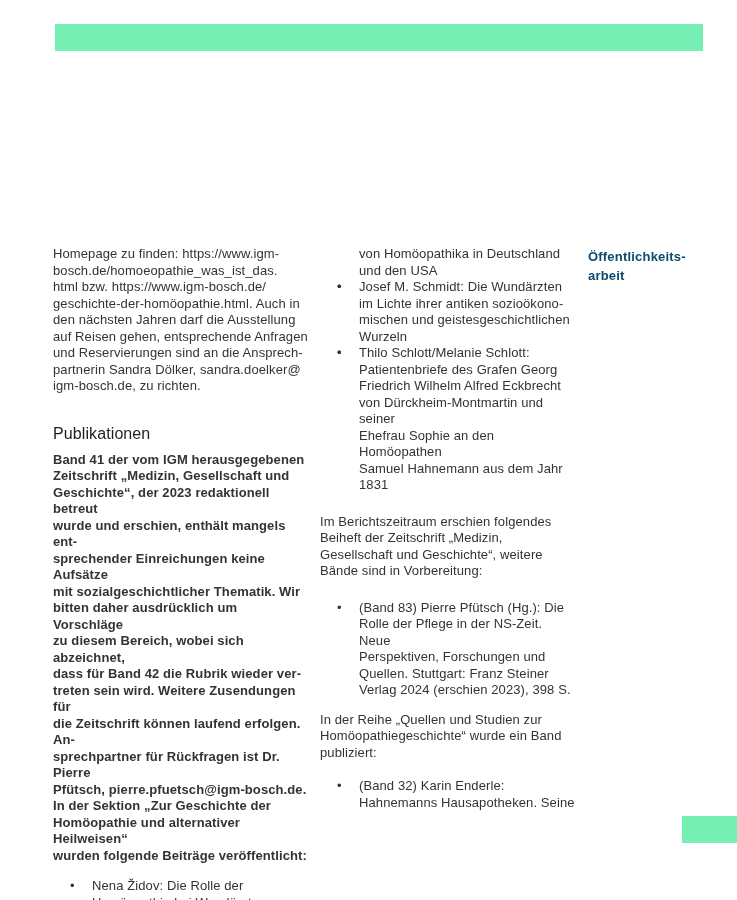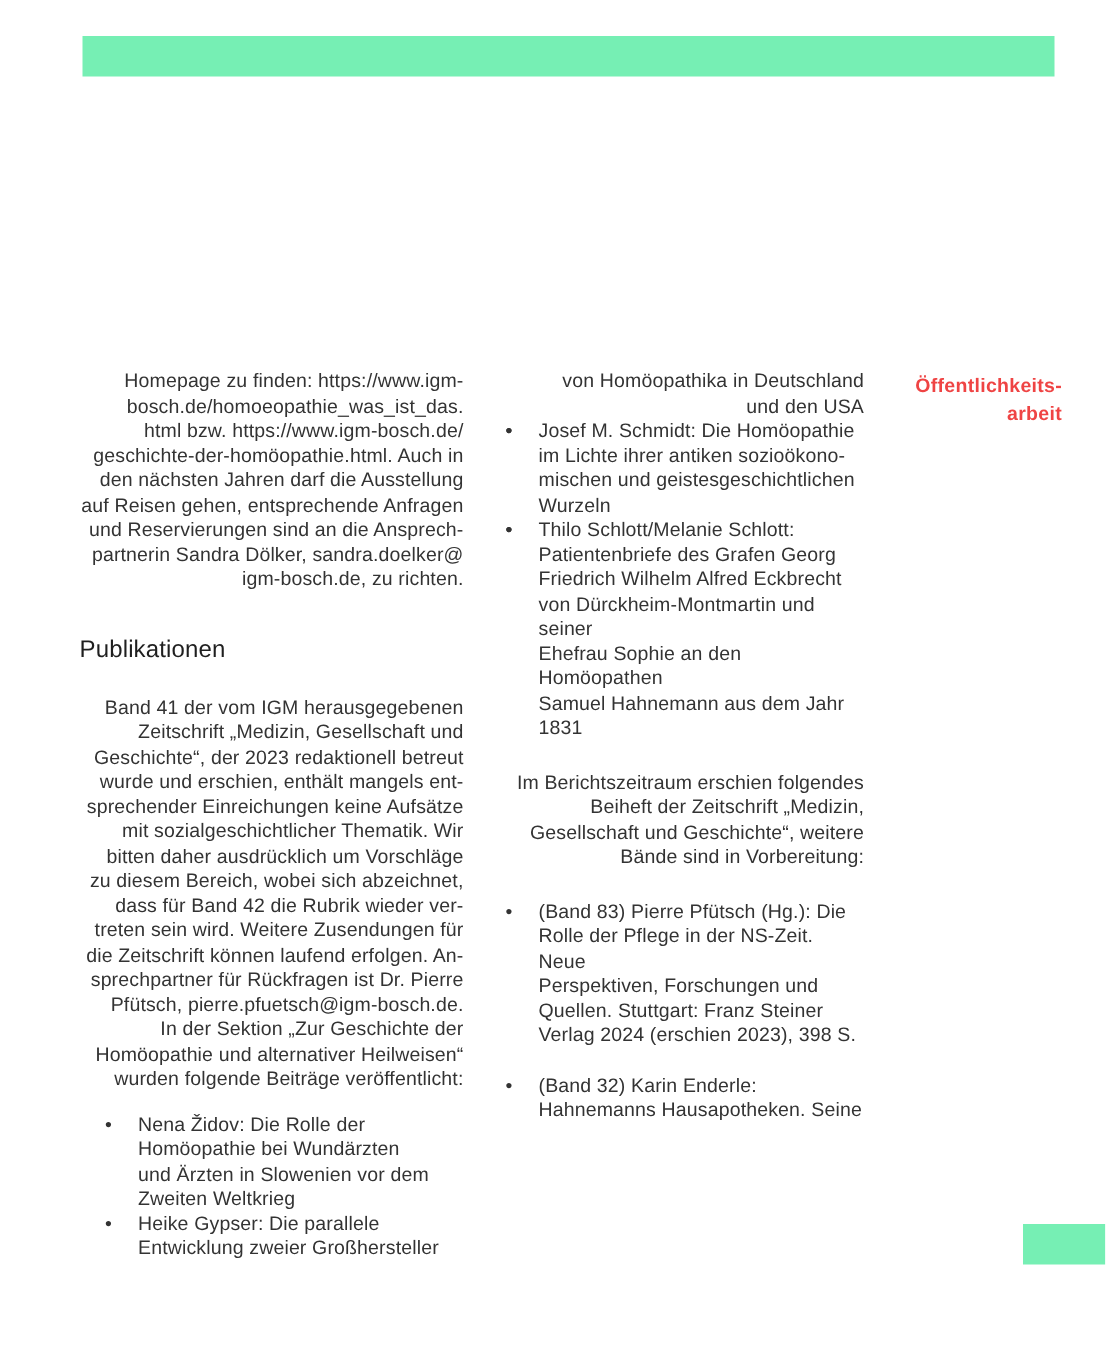--- a/index.html
+++ b/index.html
@@ -21,30 +21,30 @@
   .col {
     position: absolute;
     top: 246px;
     width: 256px;
     font-size: 13px;
     line-height: 16.5px;
     letter-spacing: 0.1px;
   }
   .col-left  { left: 53px; }
   .col-right { left: 320px; }
-  .lines { white-space: pre-line; text-align: right; }
+  .lines { white-space: pre-line; }
   .para { margin: 0; }
   .heading {
     margin: 29px 0 0 0;
     font-size: 16px;
     line-height: 20px;
     font-weight: normal;
     color: #1f1f1f;
   }
-  .col-left .para-2 { margin-top: 20px; }
+  .col-left .para-2 { margin-top: 8px; font-weight: bold; }
   .bullets {
     list-style: none;
     margin: 0; padding: 0;
   }
   .col-left .bullets { margin-top: 14px; }
   .bullet-item {
     position: relative;
     padding-left: 39px;
   }
   .bullet-item .marker {
@@ -56,21 +56,21 @@
   .bullets-band83 { margin-top: 20px; }
   .para-reihe { margin-top: 13px; }
   .bullets-band32 { margin-top: 17px; }
   .margin-label {
     position: absolute;
     left: 588px; top: 247px;
     width: 120px;
     font-size: 13px;
     line-height: 19px;
     font-weight: bold;
-    color: #ef4444;
+    color: #0c4a6e;
     letter-spacing: 0.2px;
   }
   .page-badge {
     position: absolute;
     left: 682px; top: 816px;
     width: 55px; height: 27px;
     background: #76efb4;
   }
   .page-badge .num {
     display: block;
@@ -134,21 +134,21 @@
 
   <div class="col col-right">
     <p class="continuation lines">von Homöopathika in Deutschland
 und den USA</p>
     <ul class="bullets">
       <li class="bullet-item">
         <span class="marker">•</span>
       </li>
       <li class="bullet-item">
         <span class="marker">•</span>
-        <span class="lines">Josef M. Schmidt: Die Homöopathie
+        <span class="lines">Josef M. Schmidt: Die Wundärzten
 im Lichte ihrer antiken sozioökono-
 mischen und geistesgeschichtlichen
 Wurzeln</span>
       </li>
       <li class="bullet-item">
         <span class="marker">•</span>
       </li>
       <li class="bullet-item">
         <span class="marker">•</span>
         <span class="lines">Thilo Schlott/Melanie Schlott:
@@ -166,20 +166,23 @@
     <ul class="bullets bullets-band83">
       <li class="bullet-item">
         <span class="marker">•</span>
         <span class="lines">(Band 83) Pierre Pfütsch (Hg.): Die
 Rolle der Pflege in der NS-Zeit. Neue
 Perspektiven, Forschungen und
 Quellen. Stuttgart: Franz Steiner
 Verlag 2024 (erschien 2023), 398 S.</span>
       </li>
     </ul>
+    <p class="para para-reihe lines">In der Reihe „Quellen und Studien zur
+Homöopathiegeschichte“ wurde ein Band
+publiziert:</p>
     <ul class="bullets bullets-band32">
       <li class="bullet-item">
         <span class="marker">•</span>
         <span class="lines">(Band 32) Karin Enderle:
 Hahnemanns Hausapotheken. Seine</span>
       </li>
     </ul>
   </div>
 
   <div class="margin-label lines">Öffentlichkeits-

